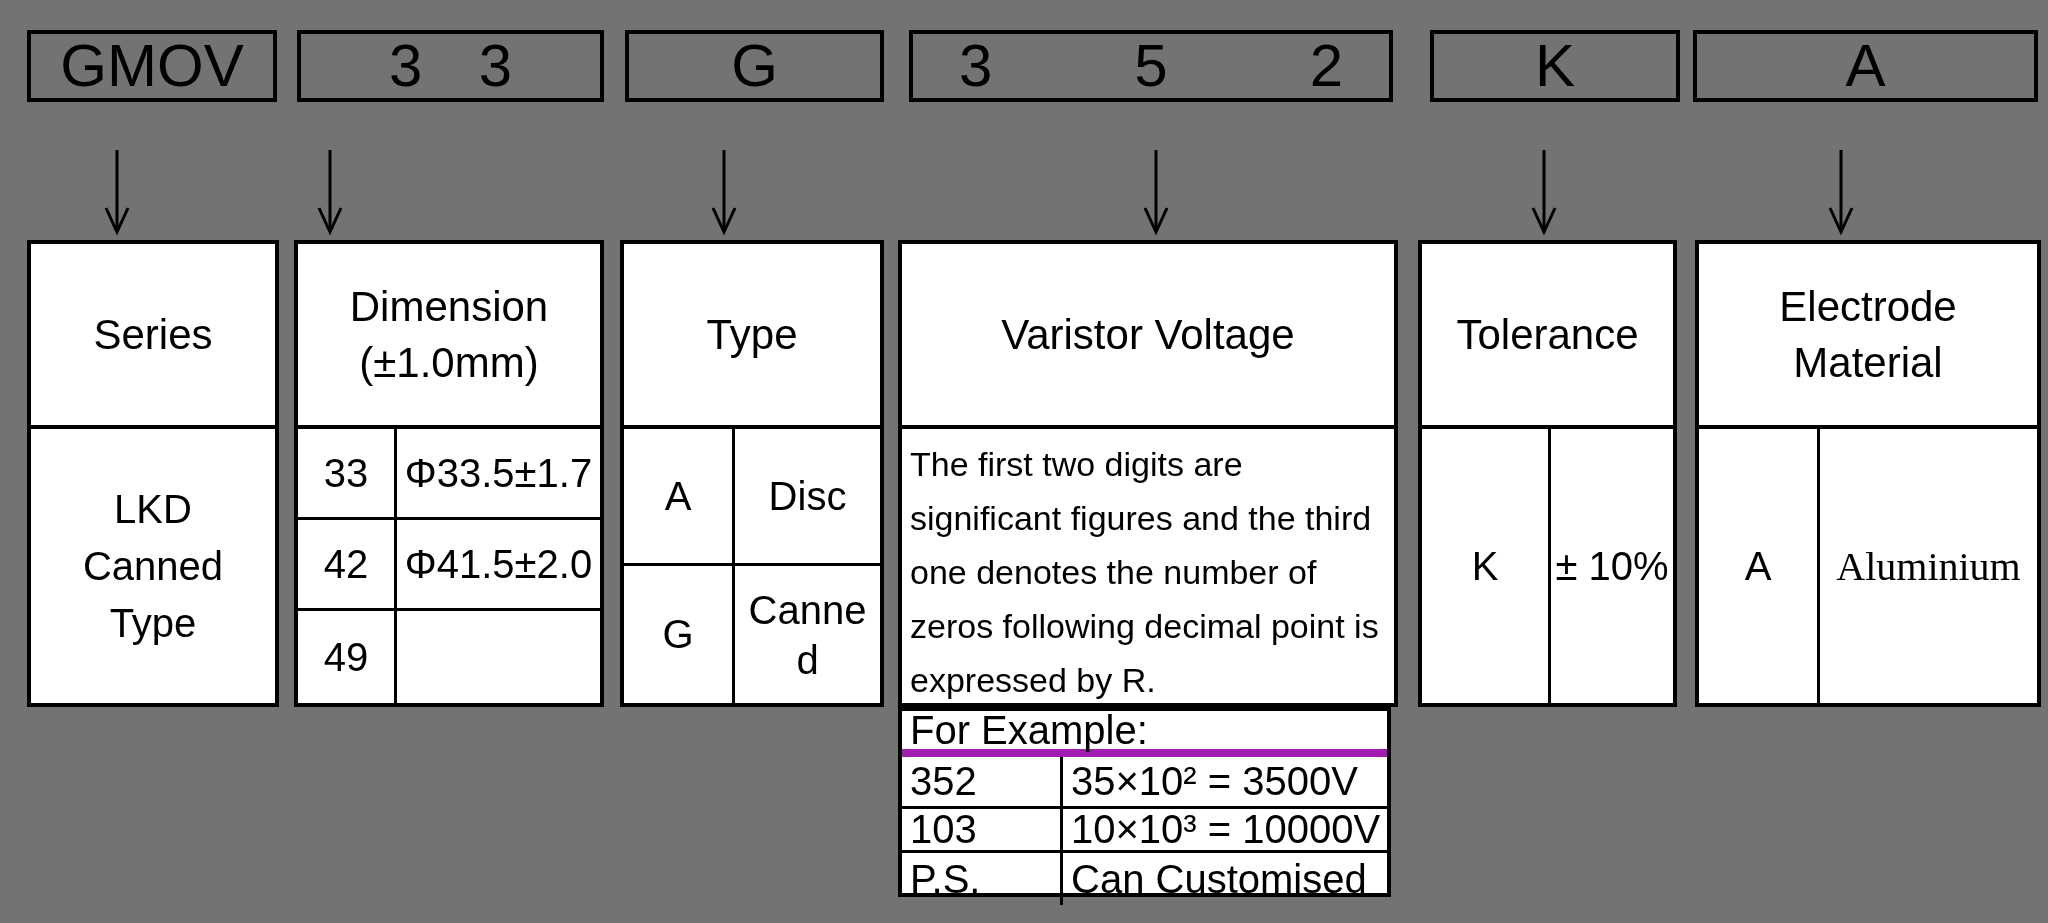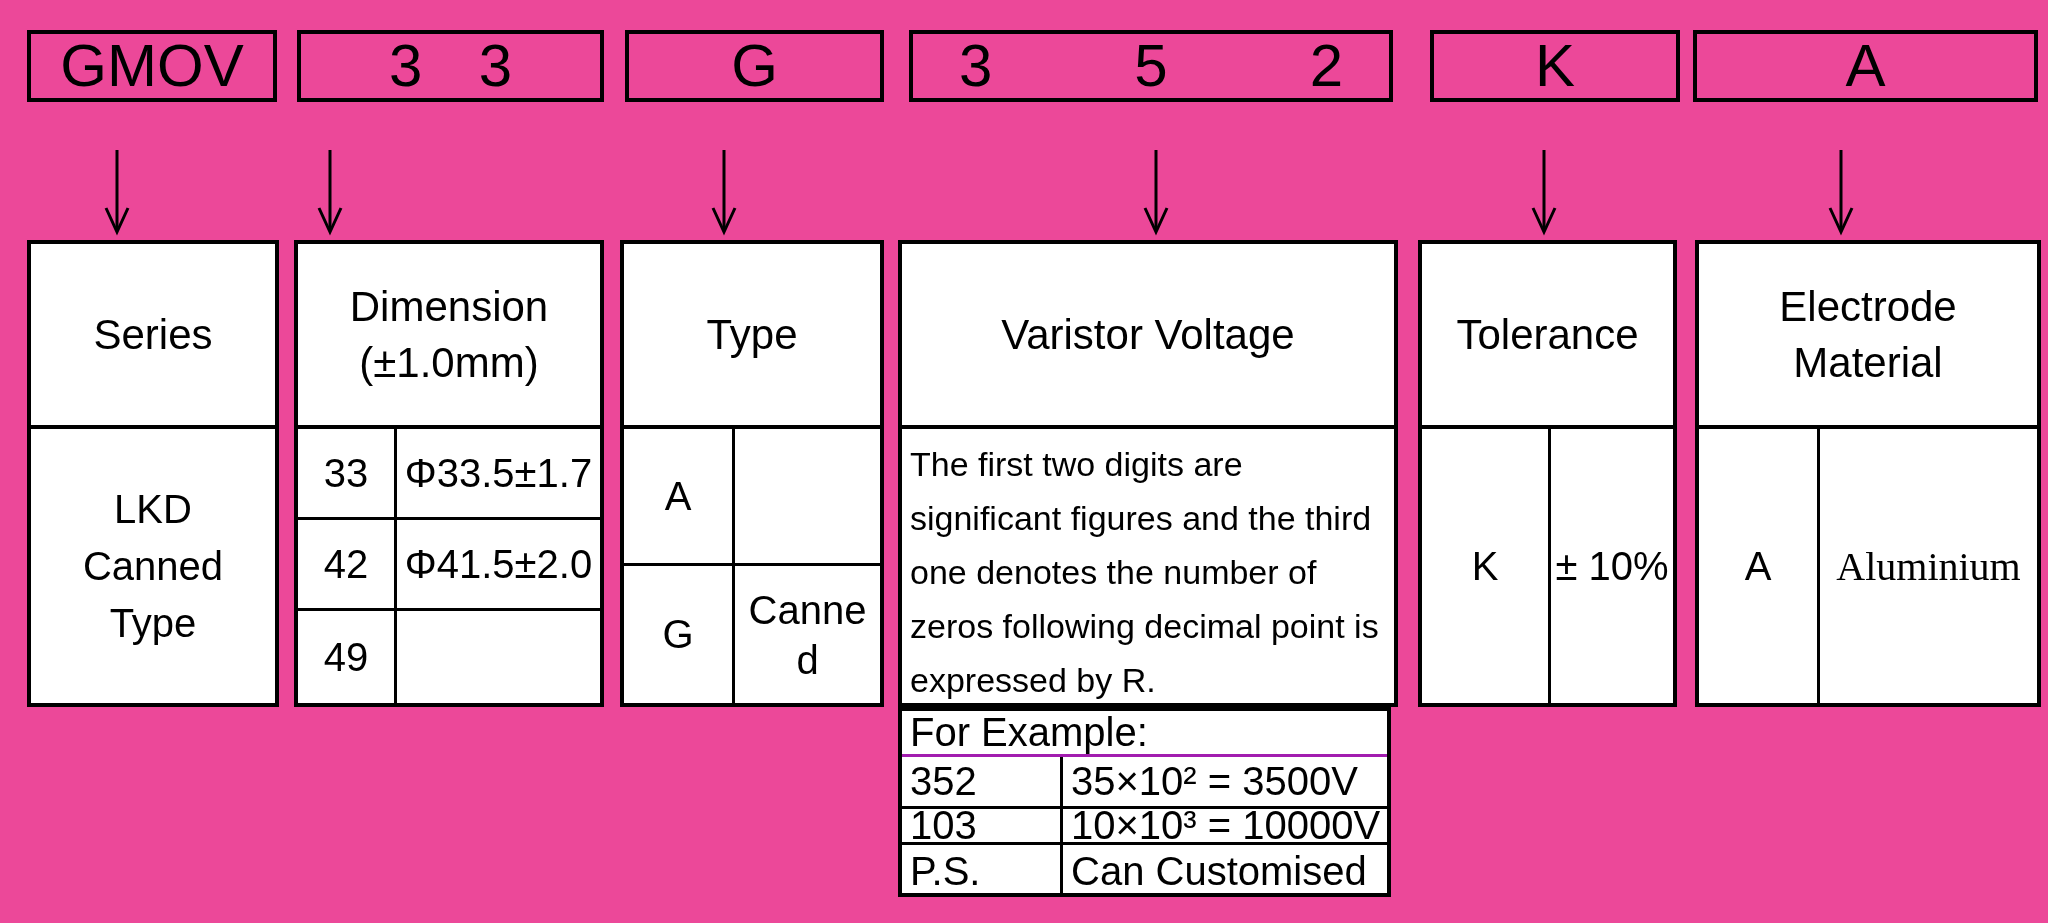--- a/index.html
+++ b/index.html
@@ -1,17 +1,17 @@
 <!DOCTYPE html>
 <html><head>
 <meta charset="utf-8">
 <style>
   html,body { margin:0; padding:0; background:#fff; }
   .canvas {
-    position:relative; width:2048px; height:923px; background:#ec4899;
+    position:relative; width:2048px; height:923px; background:#737373;
     font-family:"Liberation Sans", sans-serif; color:#000;
   }
   .abs { position:absolute; box-sizing:border-box; }
   .pre { white-space:pre-line; }
 
   
   .codebox {
     border:4px solid #000; top:30px; height:72px;
     display:flex; align-items:center; justify-content:center;
     font-size:60px; line-height:1;
@@ -70,25 +70,25 @@
   .type-code { width:111px; }
   .type-val  { flex:1; padding:0 12px; word-break:break-all; line-height:50px; }
 
   
   .var-body {
     height:274px; box-sizing:border-box; padding:8px 8px 0 8px;
     font-size:34px; line-height:54px; text-align:left;
   }
   .ex-table { left:898px; top:707px; width:493px; height:190px; border:4px solid #000; background:#fff; }
   .ex-title {
-    height:46px; border-bottom:3px solid #a21caf; box-sizing:border-box;
+    height:46px; border-bottom:8px solid #a21caf; box-sizing:border-box;
     display:flex; align-items:center; font-size:40px; padding-left:8px;
   }
   .ex-row { display:flex; box-sizing:border-box; height:52px; }
-  .ex-row.mid { height:36px; }
+  .ex-row.mid { height:44px; }
   .ex-code { width:161px; justify-content:flex-start; padding-left:8px; }
   .ex-val  { flex:1; justify-content:flex-start; padding-left:8px; }
 
   
   .tol-code { width:129px; }
   .tol-val  { flex:1; }
   .ele-code { width:121px; }
   .ele-val  { flex:1;font-family:Liberation Serif, serif; }
 </style>
 </head>
@@ -169,20 +169,21 @@
       </div>
     </div>
   </div>
 
   <div class="abs col c-type">
     <div class="col-header">Type</div>
     <div class="col-body">
       <div class="type-rows">
         <div class="type-row bb3">
           <div class="cell rb3 type-code">A</div>
+          <div class="cell type-val">Disc</div>
         </div>
         <div class="type-row">
           <div class="cell rb3 type-code">G</div>
           <div class="cell type-val">Canned</div>
         </div>
       </div>
     </div>
   </div>
 
   <div class="abs col c-varistor">

